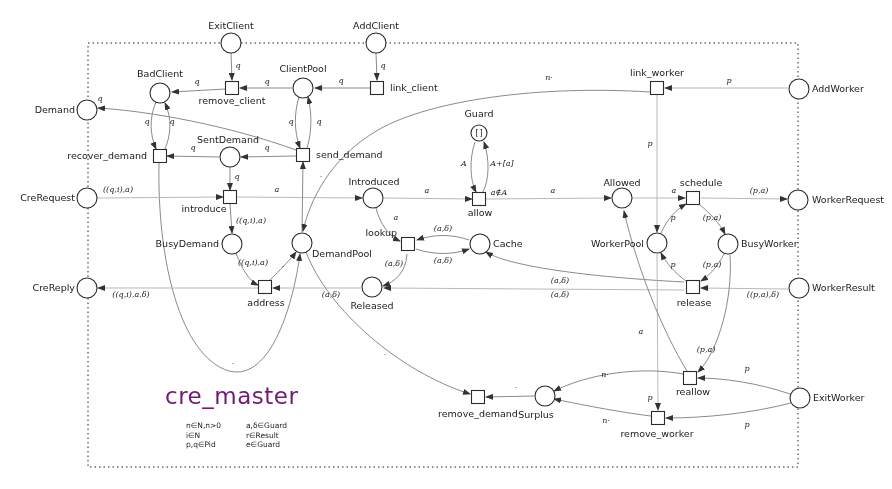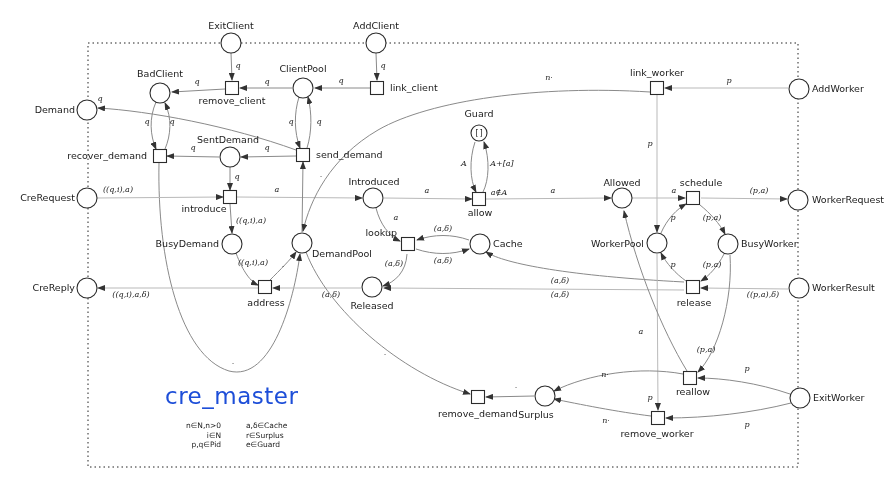--- a/index.html
+++ b/index.html
@@ -5,23 +5,23 @@
   html,body{margin:0;padding:0;background:#fff;}
   #stage{position:relative;width:892px;height:489px;background:#fff;overflow:hidden;
          font-family:"DejaVu Sans",sans-serif;}
   svg{position:absolute;left:0;top:0;}
   .arc{stroke:#8a8a8a;stroke-width:1;fill:none;}
   .arc.light{stroke:#b9b9b9;}
   .node{fill:#fff;stroke:#2b2b2b;stroke-width:1.1;}
   .node-label{font-family:"DejaVu Sans",sans-serif;font-size:9.5px;fill:#1a1a1a;}
   .arc-label{font-family:"DejaVu Serif",serif;font-style:italic;font-size:8px;fill:#1a1a1a;text-anchor:middle;}
   .token-label{font-family:"DejaVu Sans Mono",monospace;font-size:8px;fill:#1a1a1a;text-anchor:middle;}
-  #title{position:absolute;left:165px;top:383px;font-size:23px;letter-spacing:.5px;color:#1d4ed8;}
+  #title{position:absolute;left:165px;top:383px;font-size:23px;letter-spacing:.5px;color:#701a75;}
   .legend-col{position:absolute;top:421px;font-size:7.5px;line-height:9.5px;color:#222;white-space:pre;}
-  #legend-col1{left:186px;text-align:right;}
+  #legend-col1{left:186px;}
   #legend-col2{left:246px;}
 </style>
 </head>
 <body>
 
 <div id="stage">
   <svg id="net-svg" width="892" height="489" viewBox="0 0 892 489">
     <defs>
       <marker id="arr" markerWidth="8" markerHeight="6" refX="7" refY="3" orient="auto">
         <path d="M0,0 L8,3 L0,6 Z" fill="#333"></path>
@@ -200,14 +200,14 @@
       <text x="657" y="76" class="node-label" text-anchor="middle">link_worker</text>
       <rect x="683.5" y="371.5" width="13" height="13" class="node"></rect>
       <text x="693" y="395" class="node-label" text-anchor="middle">reallow</text>
       <rect x="651.5" y="411.5" width="13" height="13" class="node"></rect>
       <text x="657" y="437" class="node-label" text-anchor="middle">remove_worker</text>
       <rect x="471.5" y="390.5" width="13" height="13" class="node"></rect>
       <text x="478" y="417" class="node-label" text-anchor="middle">remove_demand</text>
     </svg>
   <div id="title">cre_master</div>
   <div id="legend-col1" class="legend-col"><div>n∈N,n&gt;0</div><div>i∈N</div><div>p,q∈Pid</div></div>
-  <div id="legend-col2" class="legend-col"><div>a,δ∈Cache</div><div>r∈Surplus</div><div>e∈Guard</div></div>
+  <div id="legend-col2" class="legend-col"><div>a,δ∈Guard</div><div>r∈Result</div><div>e∈Guard</div></div>
 </div>
 
 </body></html>

